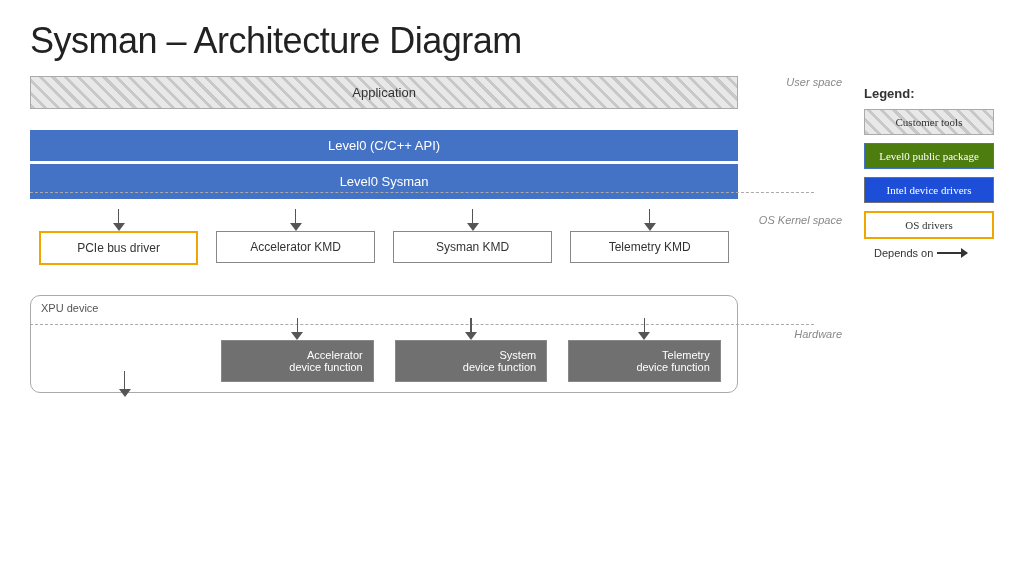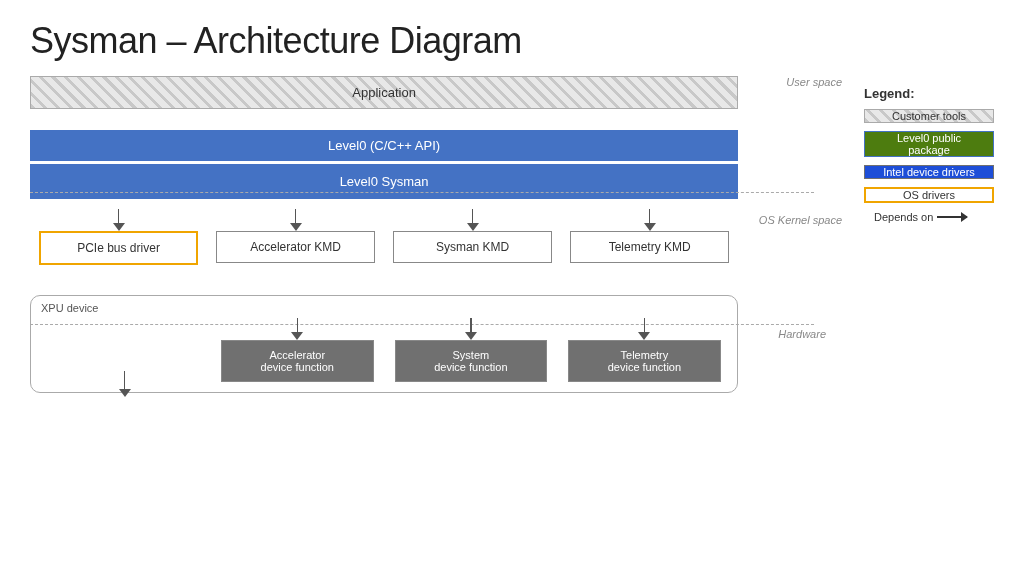--- a/index.html
+++ b/index.html
@@ -43,21 +43,21 @@
     .section-label {
       position: absolute;
       right: 0;
       font-size: 11px;
       color: #888;
       font-style: italic;
     }
 
     .user-space-label { top: 0; right: 2px; text-align: center; }
     .kernel-space-label { top: 138px; right: 2px; }
-    .hardware-label { top: 268px; right: 18px; text-align: right; }
+    .hardware-label { top: 268px; right: 2px; text-align: right; }
 
     
     .dashed-line {
       position: absolute;
       left: 0;
       right: 30px;
       border-top: 1.5px dashed #aaa;
     }
     .dashed-line-1 { top: 116px; }
     .dashed-line-2 { top: 246px; }
@@ -138,21 +138,21 @@
       width: 90%;
     }
 
     .kmd-box.orange-border {
       border: 2.5px solid #f0a500;
     }
 
     .device-box {
       border: 1.5px solid #888;
       background: #707070;
-      text-align: center;
+      text-align: right;
       padding: 8px 10px;
       font-size: 11px;
       color: #fff;
       min-width: 85px;
       width: 88%;
     }
 
     
     .xpu-container {
       border: 1.5px solid #aaa;
@@ -203,24 +203,25 @@
       font-weight: 600;
       color: #333;
       margin-bottom: 8px;
     }
 
     .legend-item {
       margin-bottom: 8px;
     }
 
     .legend-box {
-      padding: 0 10px;
+      padding: 6px 10px;
       text-align: center;
       font-size: 11px;
       border: 1.5px solid transparent;
+      font-family: Liberation Serif, serif;
     }
 
     .legend-box.hatched {
       background: repeating-linear-gradient(
         45deg,
         #c8c8c8,
         #c8c8c8 3px,
         #e8e8e8 3px,
         #e8e8e8 9px
       );

